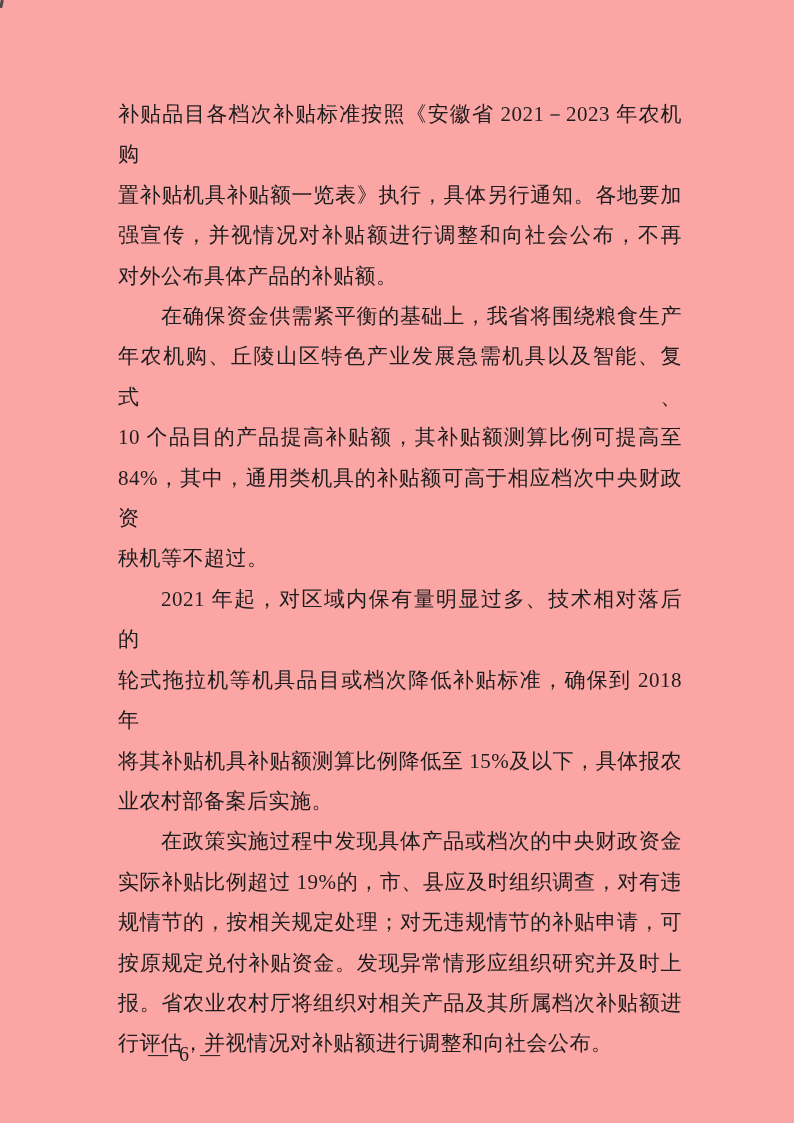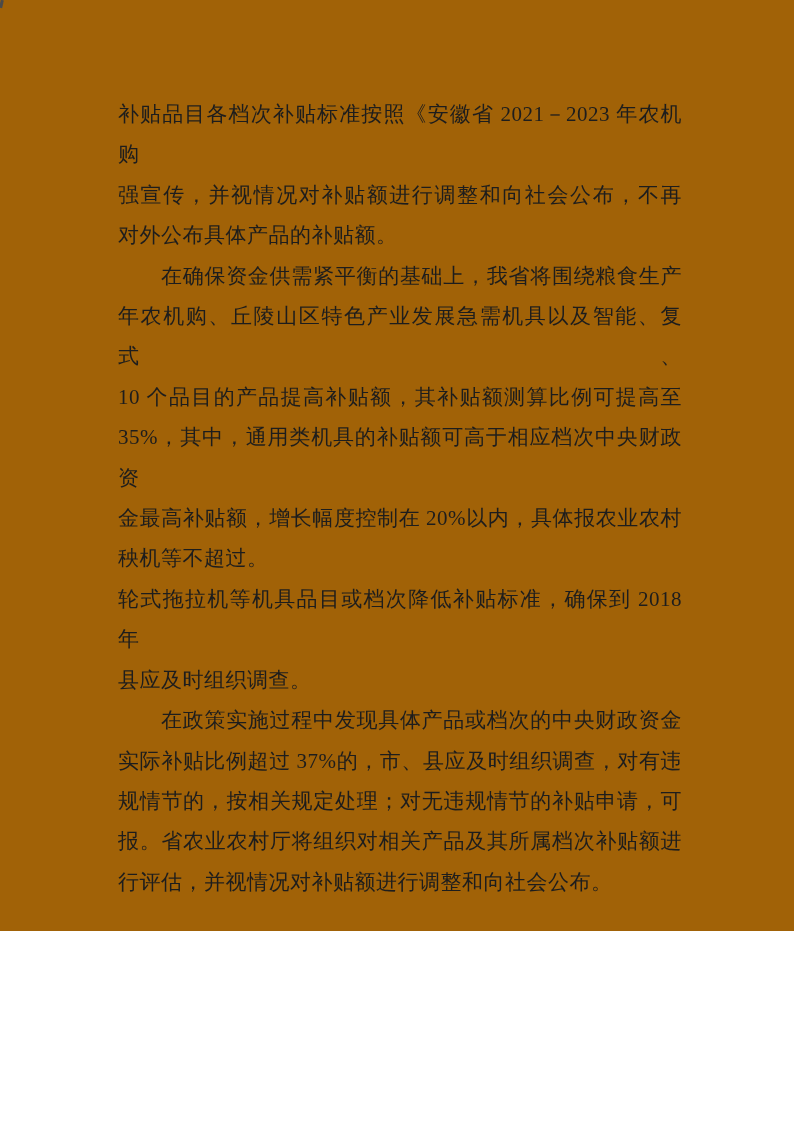--- a/index.html
+++ b/index.html
@@ -3,22 +3,22 @@
 <meta charset="utf-8">
 <style>
   html, body {
     margin: 0;
     padding: 0;
     background: #ffffff;
   }
   .page {
     position: relative;
     width: 794px;
-    height: 931px;
-    background: #a16207;
+    height: 1123px;
+    background: #fca5a5;
     overflow: hidden;
     font-family: "Liberation Serif", "DejaVu Serif", serif;
     color: #1d1d1d;
   }
   
   .corner-mark {
     position: absolute;
     left: 0px;
     top: 0px;
     width: 3px;
@@ -75,42 +75,45 @@
 <body>
 
 <div class="page">
 
   <div class="corner-mark"></div>
 
   <main class="content">
 
     <p>
       <span class="line">补贴品目各档次补贴标准按照《安徽省 2021－2023 年农机购</span>
+      <span class="line">置补贴机具补贴额一览表》执行，具体另行通知。各地要加</span>
       <span class="line">强宣传，并视情况对补贴额进行调整和向社会公布，不再</span>
       <span class="line last">对外公布具体产品的补贴额。</span>
     </p>
 
     <p>
       <span class="line ind">在确保资金供需紧平衡的基础上，我省将围绕粮食生产</span>
       <span class="line">年农机购、丘陵山区特色产业发展急需机具以及智能、复式、</span>
       <span class="line">10 个品目的产品提高补贴额，其补贴额测算比例可提高至</span>
-      <span class="line">35%，其中，通用类机具的补贴额可高于相应档次中央财政资</span>
-      <span class="line">金最高补贴额，增长幅度控制在 20%以内，具体报农业农村</span>
+      <span class="line">84%，其中，通用类机具的补贴额可高于相应档次中央财政资</span>
       <span class="line last">秧机等不超过。</span>
     </p>
 
     <p>
+      <span class="line ind">2021 年起，对区域内保有量明显过多、技术相对落后的</span>
       <span class="line">轮式拖拉机等机具品目或档次降低补贴标准，确保到 2018 年</span>
-      <span class="line last">县应及时组织调查。</span>
+      <span class="line">将其补贴机具补贴额测算比例降低至 15%及以下，具体报农</span>
+      <span class="line last">业农村部备案后实施。</span>
     </p>
 
     <p>
       <span class="line ind">在政策实施过程中发现具体产品或档次的中央财政资金</span>
-      <span class="line">实际补贴比例超过 37%的，市、县应及时组织调查，对有违</span>
+      <span class="line">实际补贴比例超过 19%的，市、县应及时组织调查，对有违</span>
       <span class="line">规情节的，按相关规定处理；对无违规情节的补贴申请，可</span>
+      <span class="line">按原规定兑付补贴资金。发现异常情形应组织研究并及时上</span>
       <span class="line">报。省农业农村厅将组织对相关产品及其所属档次补贴额进</span>
       <span class="line last">行评估，并视情况对补贴额进行调整和向社会公布。</span>
     </p>
 
     <h2 class="heading">
       <span class="line ind"></span>
     </h2>
 
   </main>
 

